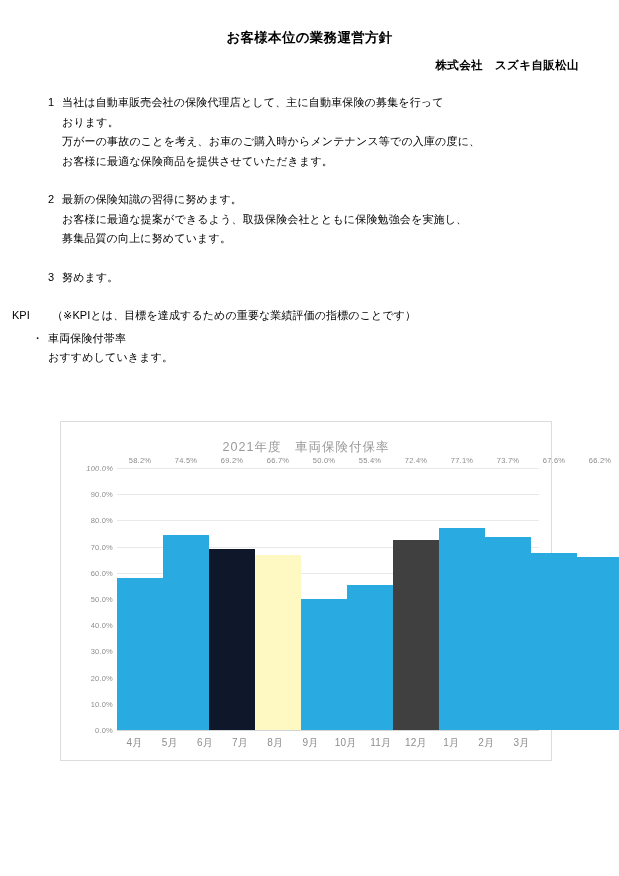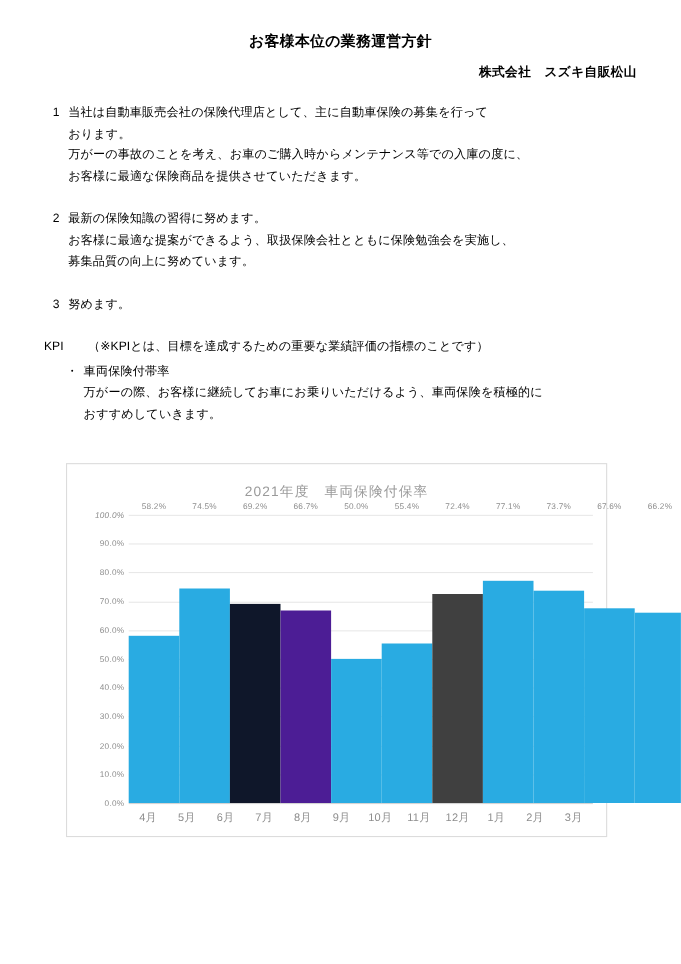--- a/index.html
+++ b/index.html
@@ -65,21 +65,21 @@
   .line {
     font-size: 11px;
     line-height: 19.5px;
     letter-spacing: 0.15px;
     white-space: pre;
   }
 
   
   .kpi-block {
     margin-top: 8px;
-    padding-left: 40px;
+    padding-left: 12px;
     padding-right: 20px;
   }
   .kpi-head {
     display: flex;
     align-items: flex-start;
     font-size: 11px;
     line-height: 19.5px;
   }
   .kpi-label {
     flex: 0 0 40px;
@@ -260,21 +260,20 @@
 
   <div class="kpi-block">
     <div class="kpi-head">
       <div class="kpi-label">KPI</div>
       <div class="kpi-note">（※KPIとは、目標を達成するための重要な業績評価の指標のことです）</div>
     </div>
     <div class="kpi-bullet-row">
       <div class="bullet-mark">・</div>
       <div class="kpi-sub-lines">
         <div class="line">車両保険付帯率</div>
-        <div class="line">万がーの際、お客様に継続してお車にお乗りいただけるよう、車両保険を積極的に</div>
         <div class="line">おすすめしていきます。</div>
       </div>
     </div>
   </div>
 
   <div class="chart-wrap">
     <div class="chart-title">2021年度　車両保険付保率</div>
 
     <div class="plot-area">
       <div class="y-axis">
@@ -313,21 +312,21 @@
             <div class="bar-rect" style="height: 195.19px; background: rgb(41, 171, 226);">
               <div class="bar-value">74.5%</div>
             </div>
           </div>
           <div class="bar-slot">
             <div class="bar-rect" style="height: 181.304px; background: #0f172a;">
               <div class="bar-value">69.2%</div>
             </div>
           </div>
           <div class="bar-slot">
-            <div class="bar-rect" style="height: 174.754px; background: #4c1d95;">
+            <div class="bar-rect" style="height: 174.754px; background: #fef9c3;">
               <div class="bar-value">66.7%</div>
             </div>
           </div>
           <div class="bar-slot">
             <div class="bar-rect" style="height: 131px; background: rgb(41, 171, 226);">
               <div class="bar-value">50.0%</div>
             </div>
           </div>
           <div class="bar-slot">
             <div class="bar-rect" style="height: 145.148px; background: rgb(41, 171, 226);">

